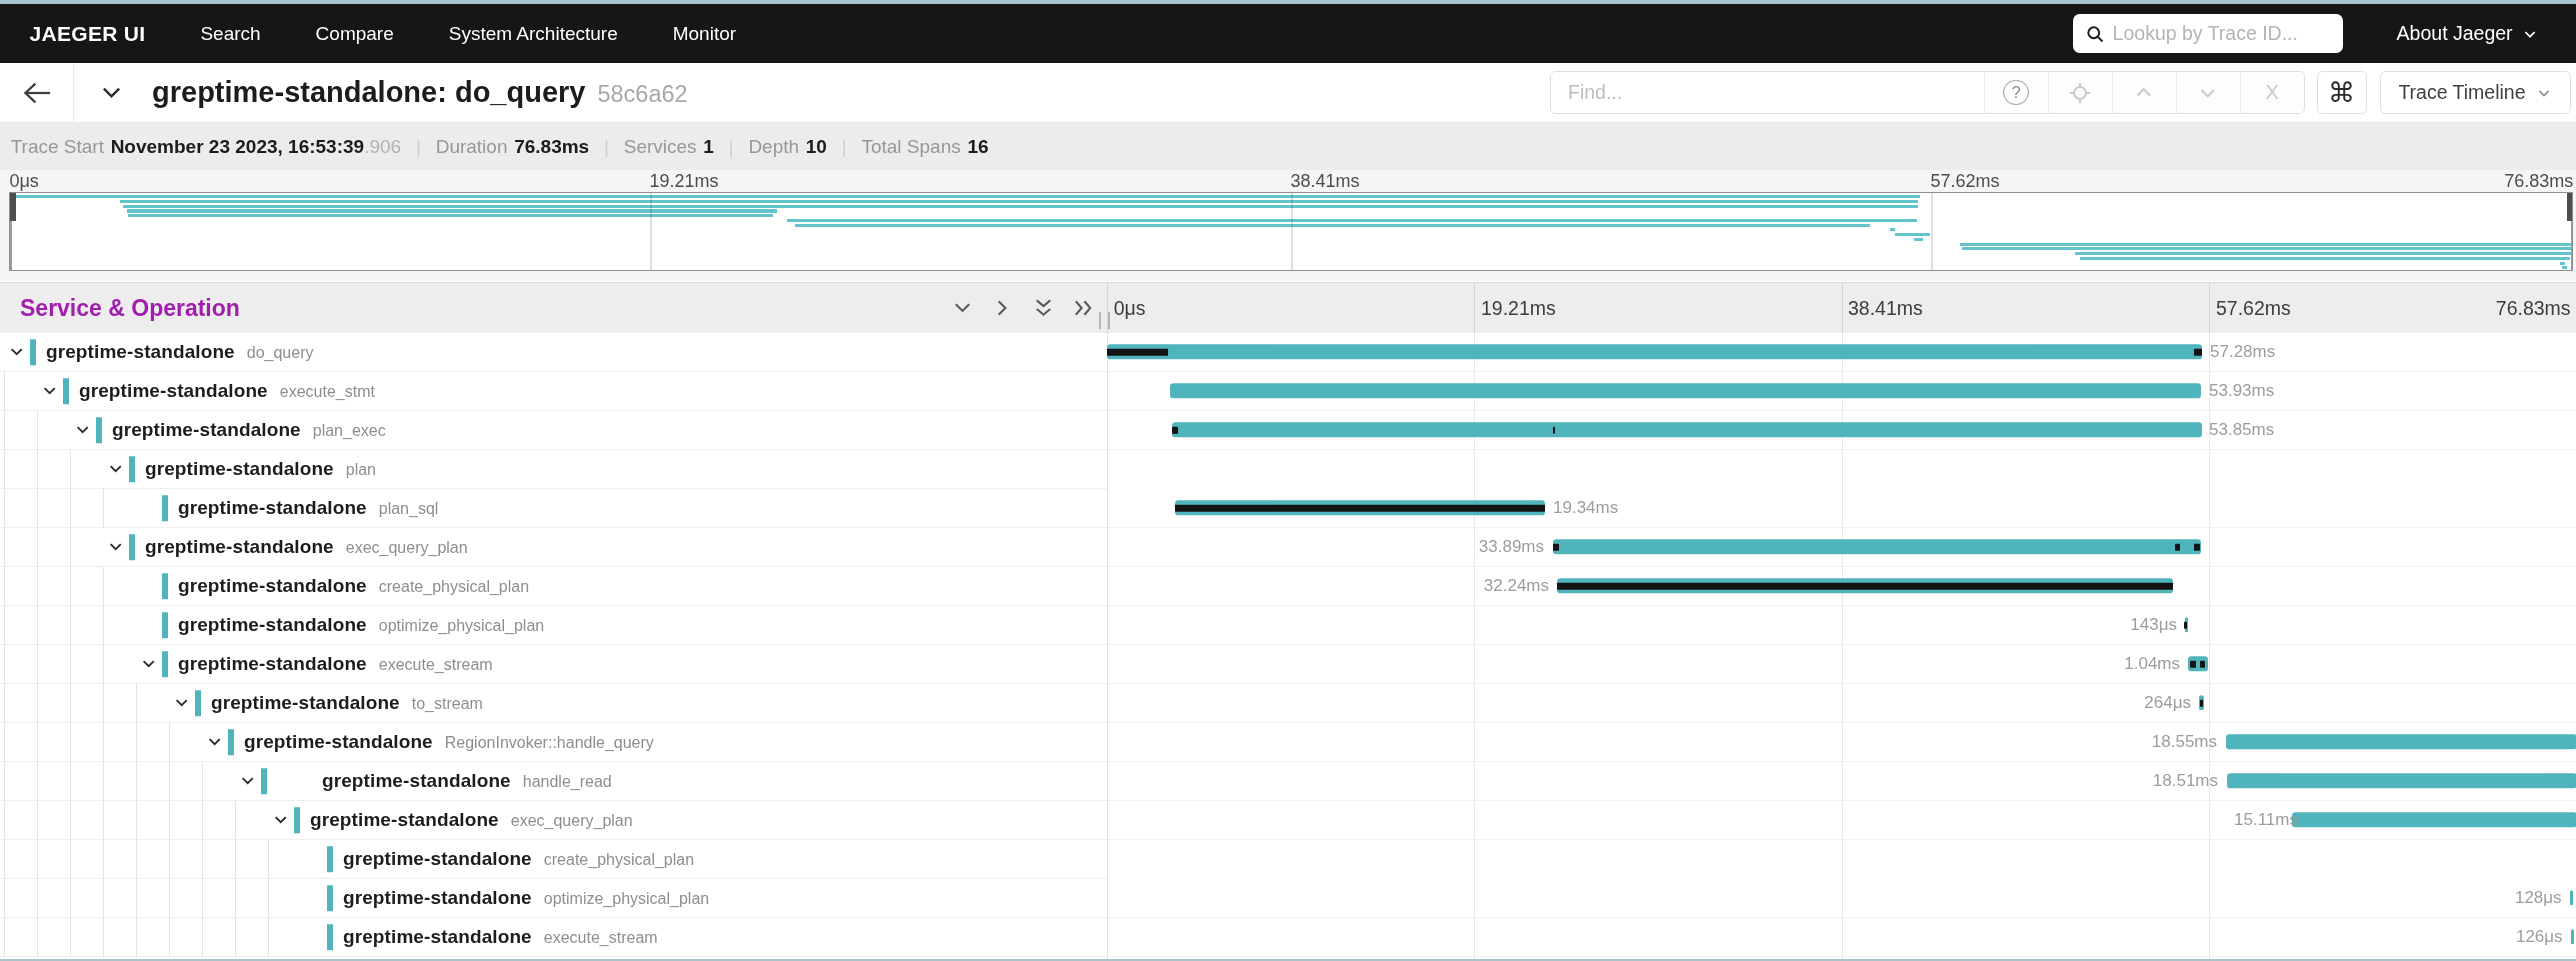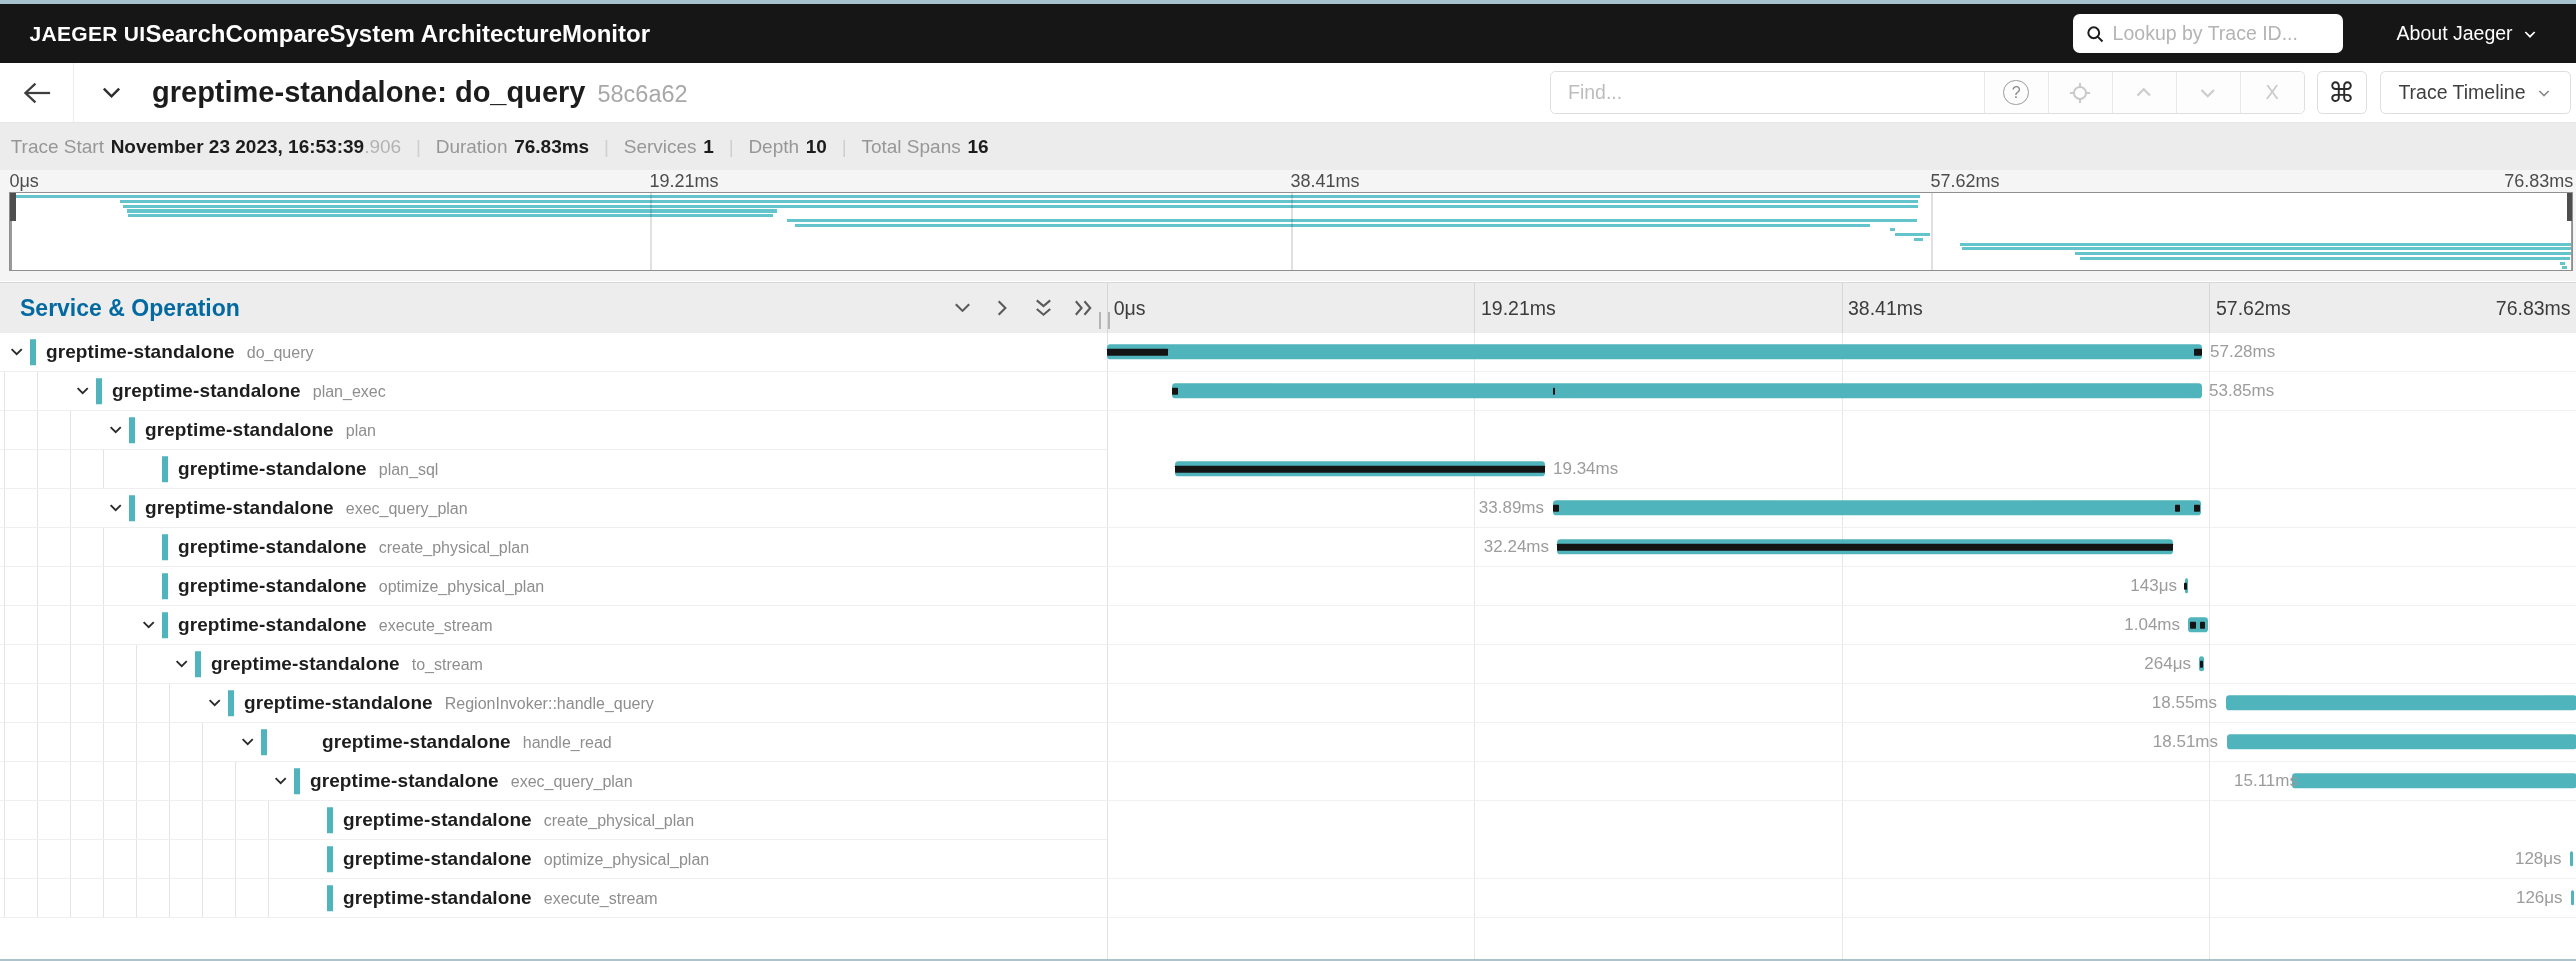--- a/index.html
+++ b/index.html
@@ -8,21 +8,21 @@
   .screen { position:relative; width:2576px; height:962px; background:#fff; }
 
   
   .strip-top { position:absolute; top:0; left:0; width:100%; height:4px; background:#a6c2cd; z-index:50; }
   .strip-bottom { position:absolute; bottom:0; left:0; width:100%; height:3.4px; background:#aec2cb; z-index:50; }
 
   
   .nav { position:absolute; top:4px; left:0; width:100%; height:59px; background:#161616;
          display:flex; align-items:center; color:#fff; }
   .nav-logo { font-size:21px; font-weight:700; margin-left:29.5px; letter-spacing:0.3px; }
-  .nav-item { font-size:24px; font-weight:700; cursor:pointer; }
+  .nav-item { font-size:19px; font-weight:400; margin-left:55px; cursor:pointer; }
   .nav-right { margin-left:auto; display:flex; align-items:center; }
   .nav-search { width:270px; height:39px; background:#fff; border-radius:6.7px; display:flex;
                 align-items:center; padding:0 12px; }
   .nav-search svg { flex:0 0 auto; }
   .nav-search-ph { color:#b4b4b4; font-size:19.5px; margin-left:8px; white-space:nowrap; }
   .nav-about { display:flex; align-items:center; font-size:19.5px; margin-left:54px; margin-right:38px; cursor:pointer; }
   .nav-about svg { margin-left:9.4px; }
 
   
   .trace-header { position:absolute; top:63px; left:0; width:100%; height:60px; background:#fff;
@@ -64,21 +64,21 @@
                border:1.3px solid #8f8f8f; border-left:0.7px solid #8f8f8f; border-right:0.7px solid #8f8f8f; }
   .ov-grid { position:absolute; top:0; bottom:0; width:1.3px; background:#000; opacity:.12; z-index:3; }
   .ov-bar { position:absolute; height:3.4px; background:#63c4cb; z-index:2; }
   .ov-handle { position:absolute; top:0; width:5.4px; height:28px; background:#4e4e4e; z-index:4; cursor:ew-resize; }
   .ov-hairline { position:absolute; top:0; bottom:0; width:1.3px; background:#9a9a9a; z-index:1; }
 
   
   .sec-header { position:absolute; top:282px; left:0; width:100%; height:52px; background:#ededed;
                 border-top:1.3px solid #d8d8d8; border-bottom:1.3px solid #d2d2d2; }
   .sec-title { position:absolute; left:20px; top:50%; transform:translateY(-50%);
-               font-size:23px; font-weight:700; color:#0369a1; }
+               font-size:23px; font-weight:700; color:#a21caf; }
   .sec-icons { position:absolute; left:951px; top:50%; transform:translateY(-50%);
                display:flex; align-items:center; gap:17.4px; }
   .sec-icons .sic { display:flex; cursor:pointer; }
   .grip { position:absolute; left:1099px; bottom:4px; width:10.7px; height:17.4px; cursor:col-resize;
           border-left:2px solid #b5b5b5; border-right:2px solid #b5b5b5; }
   .axis { position:absolute; left:1107px; top:0; width:1469px; height:100%; }
   .axis-sep { position:absolute; top:0; bottom:0; width:1.3px; background:#d6d6d6; }
   .axis-label { position:absolute; top:50%; transform:translateY(-50%); font-size:19.5px; color:#3c3c3c; white-space:nowrap; }
 
   
@@ -303,20 +303,36 @@
         <div class="row-right">
           <div class="bar" style="left: 0px; width: 1095px;"></div>
           <div class="mark" style="left: 0px; width: 61px;"></div>
           <div class="mark" style="left: 1087px; width: 7.6px;"></div>
           <div class="dur" style="left: 1103px;">57.28ms</div>
         </div>
       </div>
       <div class="row">
         <div class="row-left">
           <div class="guide" style="left: 4px;"></div>
+          <div class="tree-chevron" style="left: 41px;">
+            <svg width="17.4" height="17.4" viewBox="0 0 24 24" fill="none" stroke="#2c2c2c" stroke-width="2.6">
+              <polyline points="5,8 12,15 19,8"></polyline>
+            </svg>
+          </div>
+          <div class="indicator" style="left: 63px;"></div>
+          <div class="names" style="left: 79px;"><span class="svc">greptime-standalone</span><span class="op">execute_stmt</span></div>
+        </div>
+        <div class="row-right">
+          <div class="bar" style="left: 63px; width: 1031px;"></div>
+          <div class="dur" style="left: 1102px;">53.93ms</div>
+        </div>
+      </div>
+      <div class="row">
+        <div class="row-left">
+          <div class="guide" style="left: 4px;"></div>
           <div class="guide" style="left: 37px;"></div>
           <div class="tree-chevron" style="left: 74px;">
             <svg width="17.4" height="17.4" viewBox="0 0 24 24" fill="none" stroke="#2c2c2c" stroke-width="2.6">
               <polyline points="5,8 12,15 19,8"></polyline>
             </svg>
           </div>
           <div class="indicator" style="left: 96px;"></div>
           <div class="names" style="left: 112px;"><span class="svc">greptime-standalone</span><span class="op">plan_exec</span></div>
         </div>
         <div class="row-right">

